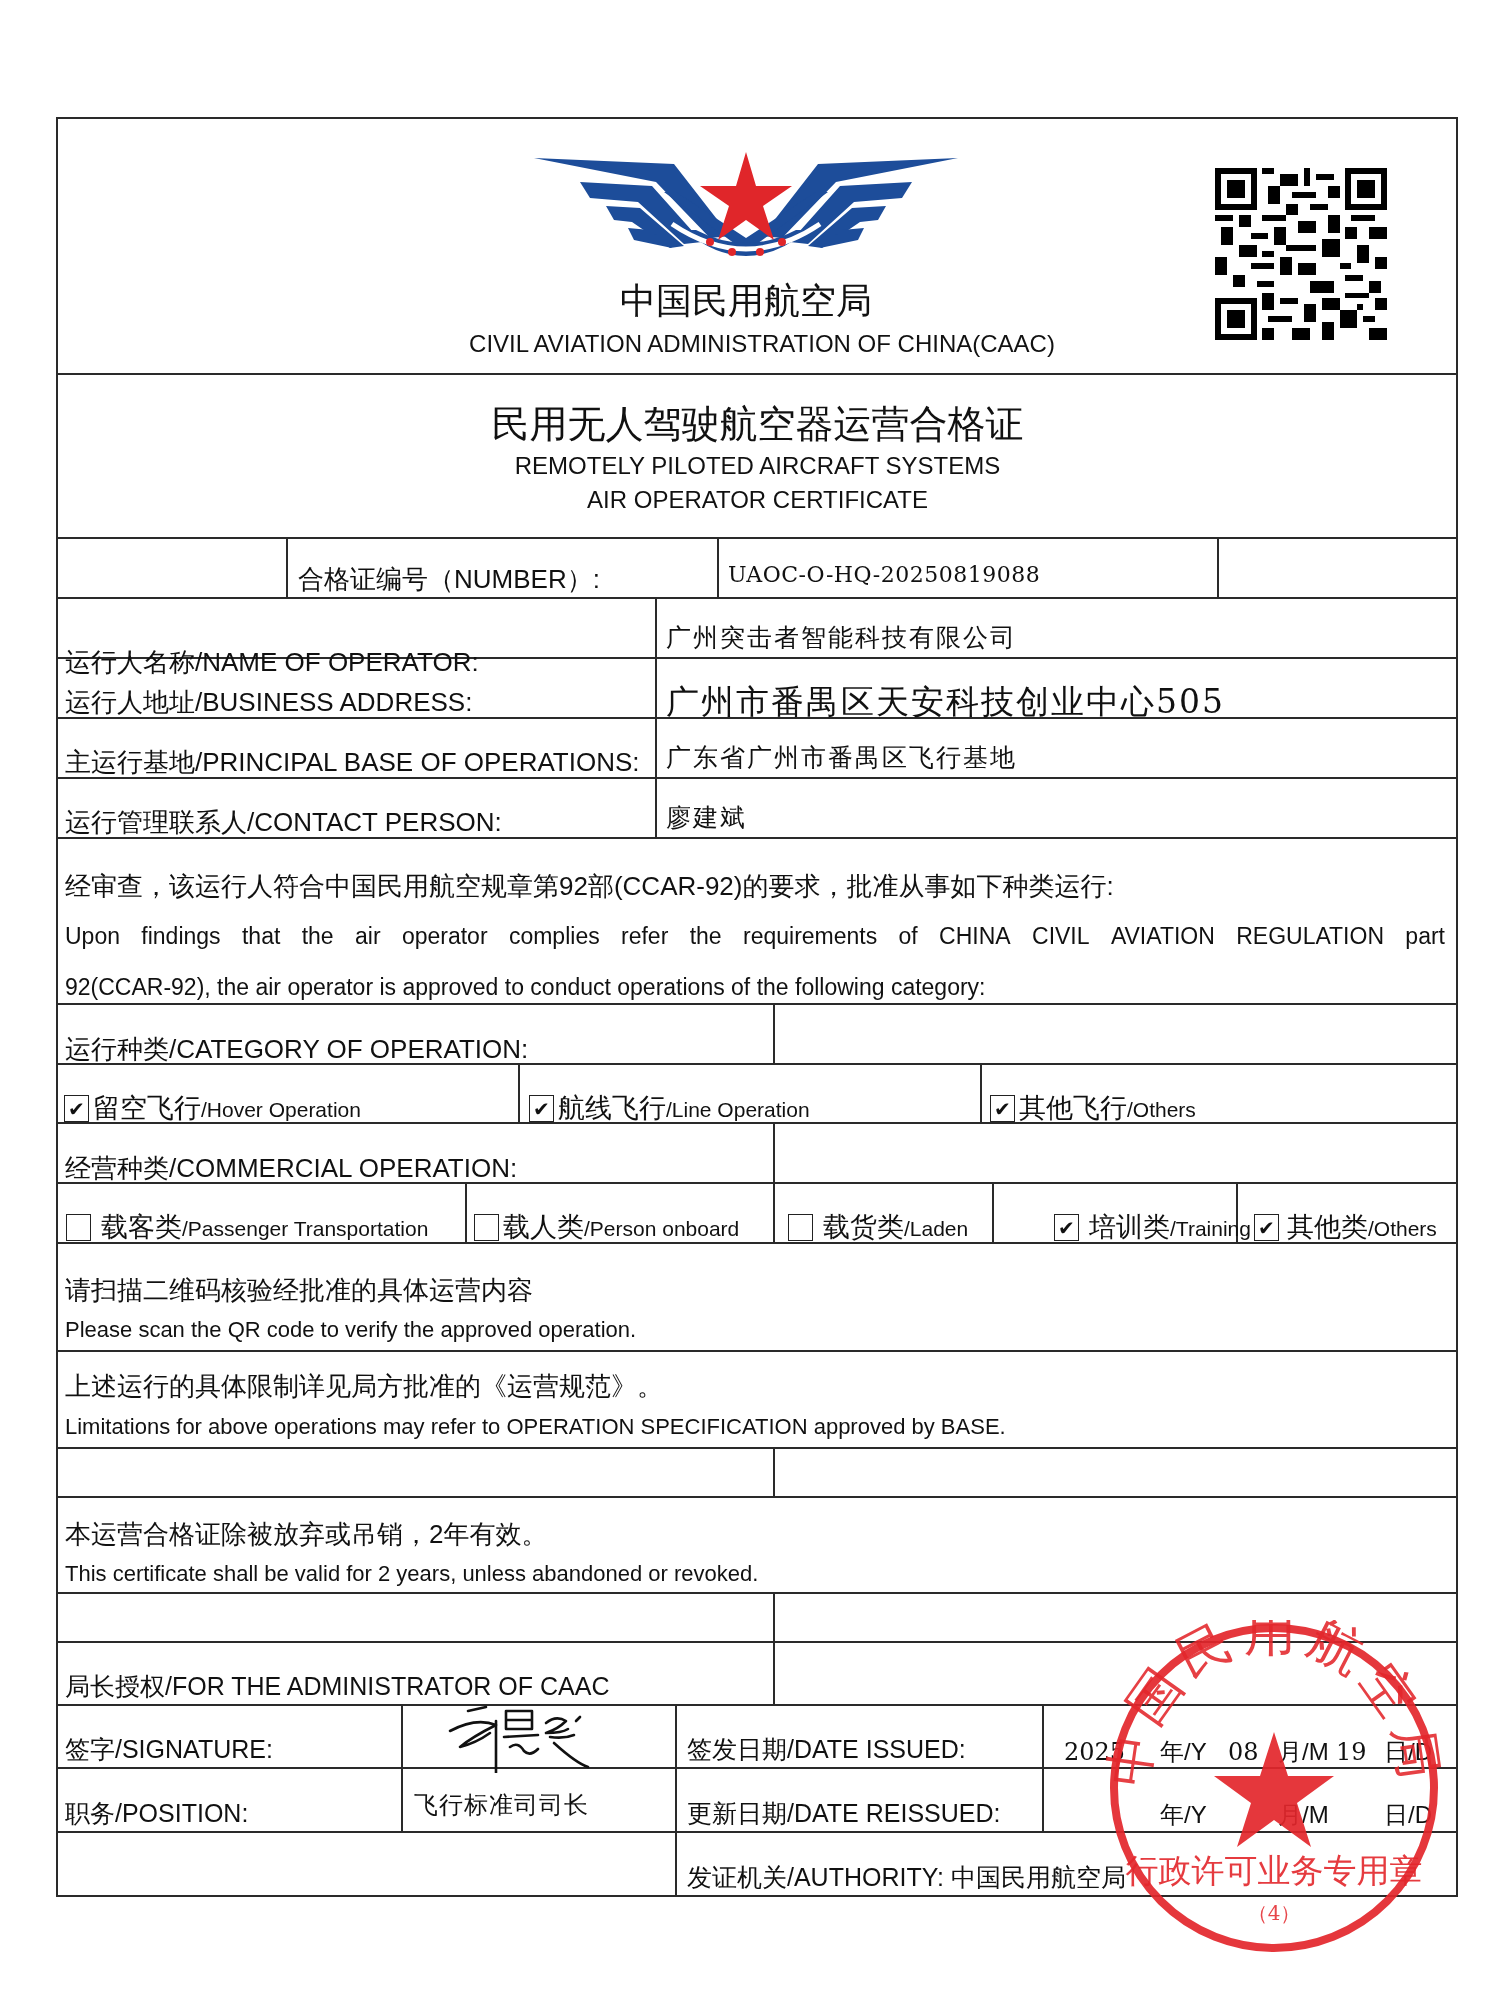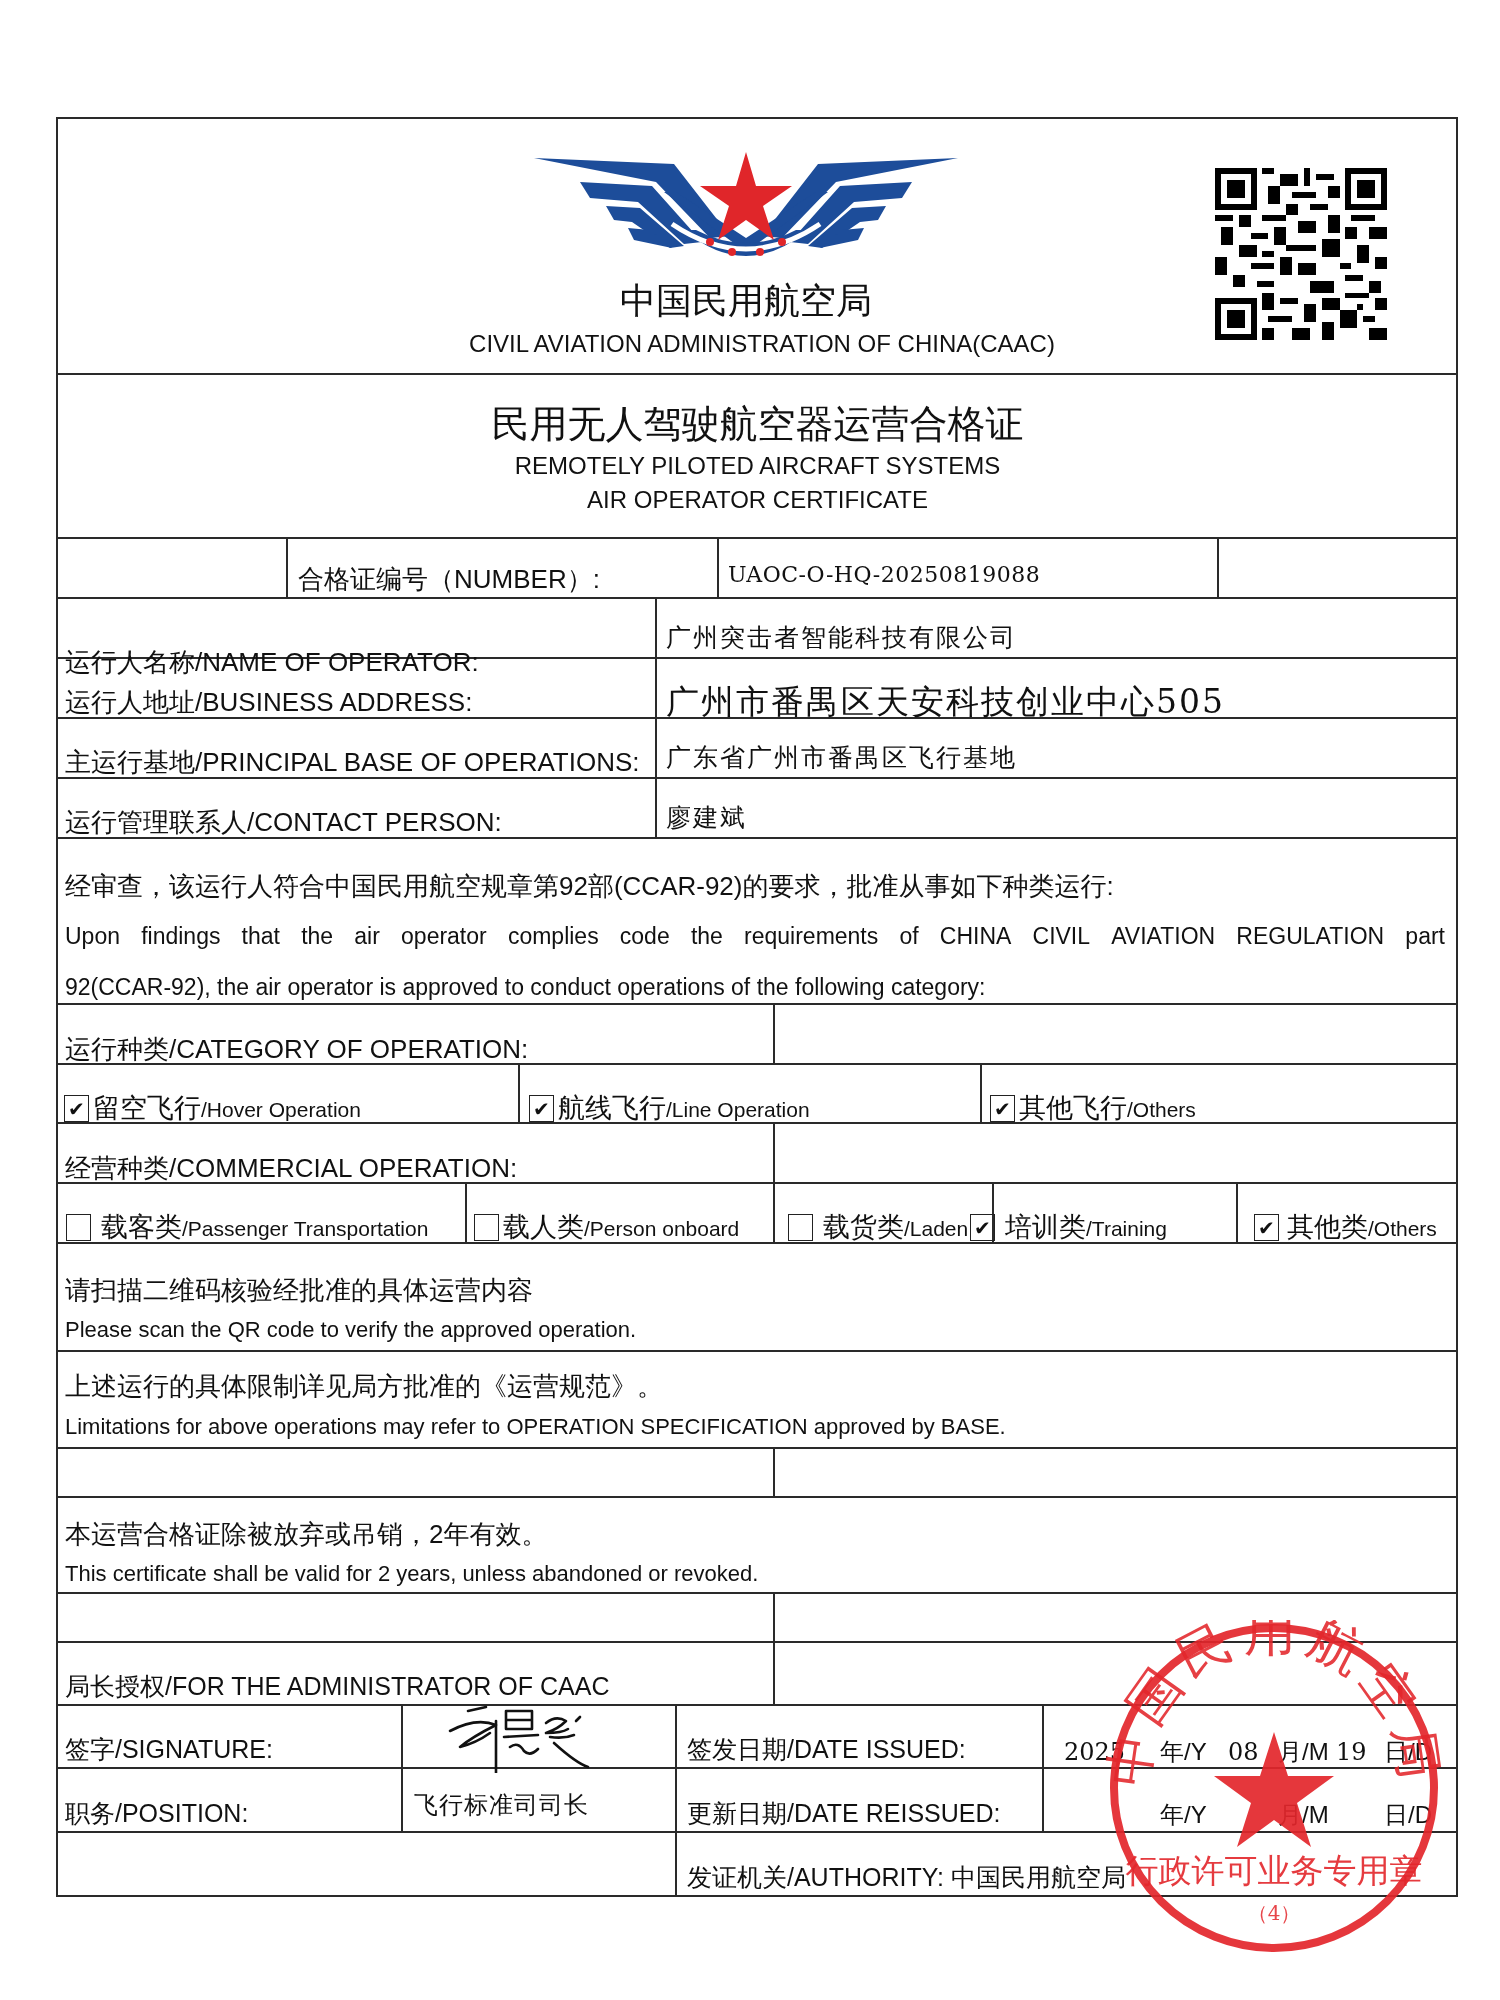--- a/index.html
+++ b/index.html
@@ -193,21 +193,21 @@
 
 <div class="txt" style="left:65px; top:873px; font-size:26px;">经审查，该运行人符合中国民用航空规章第92部(CCAR-92)的要求，批准从事如下种类运行:</div>
 <div class="txt just" style="left:65px; width:1380px; top:925px; font-size:23px;">
   <span>Upon</span>
     <span>findings</span>
     <span>that</span>
     <span>the</span>
     <span>air</span>
     <span>operator</span>
     <span>complies</span>
-    <span>code</span>
+    <span>refer</span>
     <span>the</span>
     <span>requirements</span>
     <span>of</span>
     <span>CHINA</span>
     <span>CIVIL</span>
     <span>AVIATION</span>
     <span>REGULATION</span>
     <span>part</span>
 </div>
 <div class="txt" style="left:65px; top:976px; font-size:23px;">92(CCAR-92), the air operator is approved to conduct operations of the following category:</div>
@@ -228,21 +228,21 @@
 
 <div class="txt" style="left:66px; top:1214px;">
   <span class="cb" style="margin-right:10px;"></span><span class="cjk-m">载客类</span><span class="en-s">/Passenger Transportation</span>
 </div>
 <div class="txt" style="left:474px; top:1214px;">
   <span class="cb"></span><span class="cjk-m">载人类</span><span class="en-s">/Person onboard</span>
 </div>
 <div class="txt" style="left:788px; top:1214px;">
   <span class="cb" style="margin-right:10px;"></span><span class="cjk-m">载货类</span><span class="en-s">/Laden</span>
 </div>
-<div class="txt" style="left:970px; top:1214px;">
+<div class="txt" style="left:1054px; top:1214px;">
   <span class="cb on" style="margin-right:10px;"></span><span class="cjk-m">培训类</span><span class="en-s">/Training</span>
 </div>
 <div class="txt" style="left:1254px; top:1214px;">
   <span class="cb on" style="margin-right:8px;"></span><span class="cjk-m">其他类</span><span class="en-s">/Others</span>
 </div>
 
 <div class="txt" style="left:65px; top:1277px; font-size:26px;">请扫描二维码核验经批准的具体运营内容</div>
 <div class="txt" style="left:65px; top:1319px; font-size:22px;">Please scan the QR code to verify the approved operation.</div>
 
 <div class="txt" style="left:65px; top:1373px; font-size:26px;">上述运行的具体限制详见局方批准的《运营规范》。</div>

